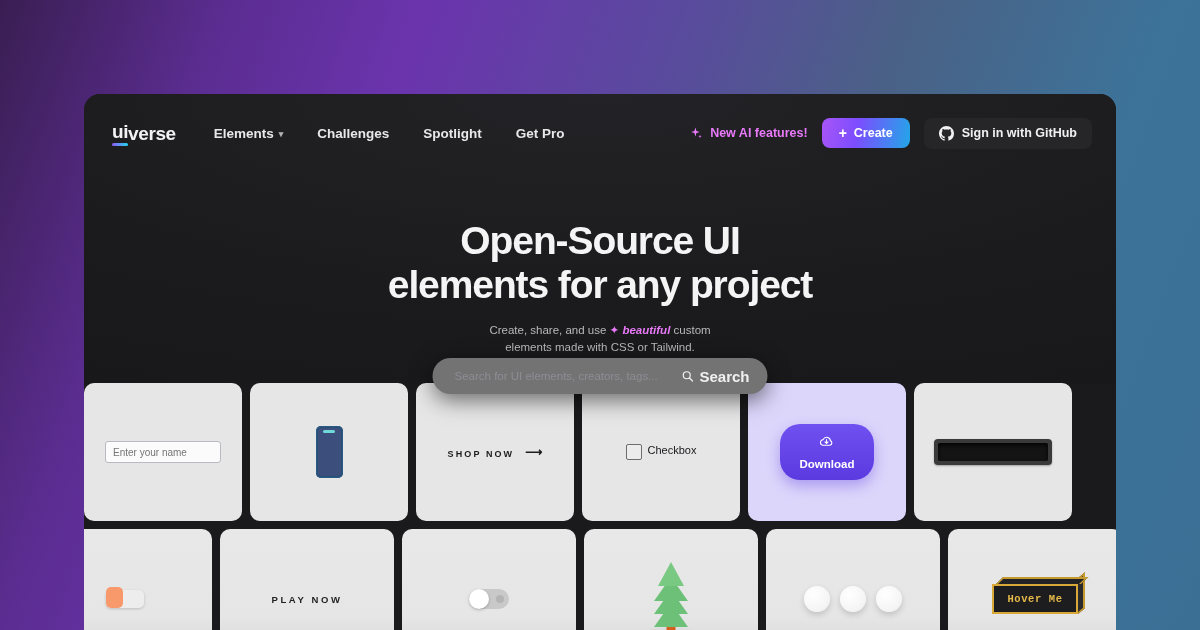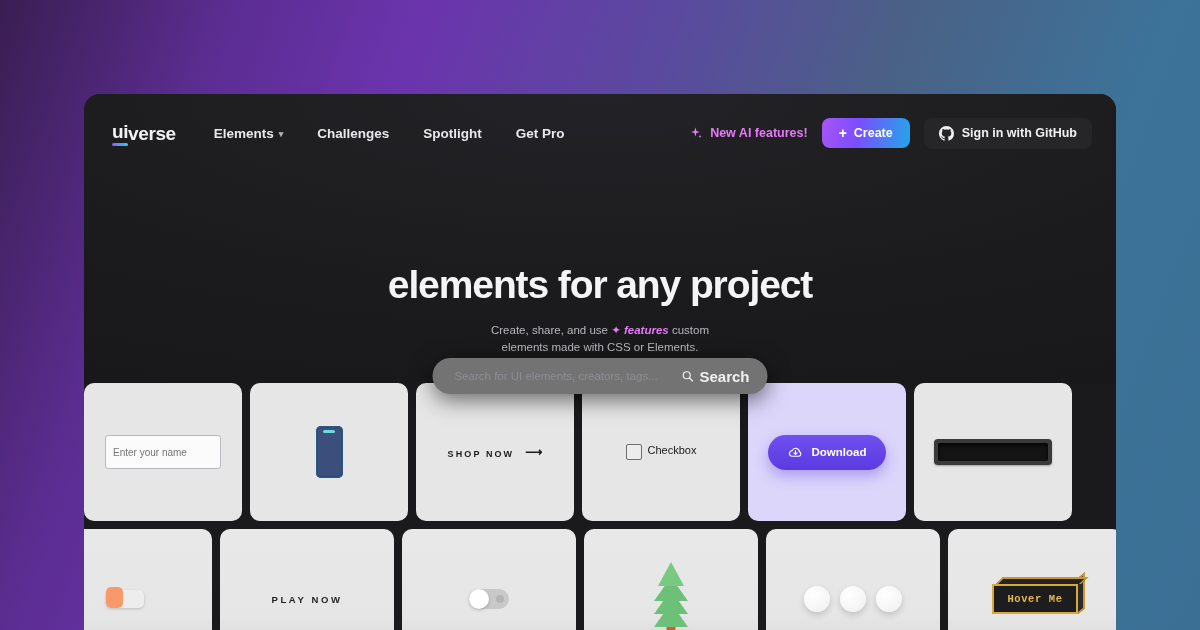--- a/index.html
+++ b/index.html
@@ -140,21 +140,21 @@
   #row-bottom .card {
     width: 174px; height: 140px;
     background: linear-gradient(180deg,#e8e8e8 0%,#e6e6e6 62%,#d2d2d2 100%);
   }
   .card.lavender { background: #dcd6fb; }
 
   
   .el-input {
     width: 116px; height: 22px;
     background: #fbfbfb; border: 1px solid #b9b9c0; border-radius: 3px;
-    font-size: 10px; color: #8d8d94; padding: 16px 7px;
+    font-size: 10px; color: #8d8d94; padding: 4px 7px;
     outline: none; font-family: "Liberation Sans", sans-serif;
   }
 
   
   .el-phone {
     width: 27px; height: 52px; border-radius: 5px;
     background: #1f4668; padding: 2px;
     box-shadow: inset 0 0 0 1.5px #2b5b84;
   }
   .el-phone .screen {
@@ -182,20 +182,21 @@
   .el-checkbox-label { font-size: 11px; color: #18181b; }
 
   
   .el-download {
     display: flex; align-items: center; gap: 9px;
     background: linear-gradient(180deg,#6f50f0 0%,#5b3ae0 100%);
     color: #fff; font-size: 11.5px; font-weight: 600;
     padding: 10px 20px; border-radius: 20px; border: none; cursor: pointer;
     box-shadow: 0 6px 14px rgba(91,58,224,.38);
     font-family: "Liberation Sans", sans-serif;
+    flex-direction: column;
   }
 
   
   .el-insetbar {
     width: 118px; height: 26px; border-radius: 4px;
     background: #3a3a3a; padding: 4px;
     box-shadow: 0 1px 2px rgba(0,0,0,.3);
   }
   .el-insetbar .inner {
     width: 100%; height: 100%; border-radius: 2px; background: #141414;
@@ -328,27 +329,27 @@
         <svg width="15" height="15" viewBox="0 0 16 16">
           <path fill="#f0f0f2" d="M8 0C3.58 0 0 3.58 0 8c0 3.54 2.29 6.53 5.47 7.59.4.07.55-.17.55-.38 0-.19-.01-.82-.01-1.49-2.01.37-2.53-.49-2.69-.94-.09-.23-.48-.94-.82-1.13-.28-.15-.68-.52-.01-.53.63-.01 1.08.58 1.23.82.72 1.21 1.87.87 2.33.66.07-.52.28-.87.51-1.07-1.78-.2-3.64-.89-3.64-3.95 0-.87.31-1.59.82-2.15-.08-.2-.36-1.02.08-2.12 0 0 .67-.21 2.2.82.64-.18 1.32-.27 2-.27.68 0 1.36.09 2 .27 1.53-1.04 2.2-.82 2.2-.82.44 1.1.16 1.92.08 2.12.51.56.82 1.27.82 2.15 0 3.07-1.87 3.75-3.65 3.95.29.25.54.73.54 1.48 0 1.07-.01 1.93-.01 2.2 0 .21.15.46.55.38A8.01 8.01 0 0016 8c0-4.42-3.58-8-8-8z"></path>
         </svg>
         <span>Sign in with GitHub</span>
       </button>
     </div>
   </nav>
 
   <div id="hero">
     <h1 id="hero-title">
-      <br>
+      <span>Open-Source UI</span><br>
       <span>elements for any project</span>
     </h1>
     <p id="hero-sub">
       <span>Create, share, and use </span><span class="spark">✦</span>
-      <span class="beautiful">features</span><span> custom</span><br>
-      <span>elements made with CSS or Elements.</span>
+      <span class="beautiful">beautiful</span><span> custom</span><br>
+      <span>elements made with CSS or Tailwind.</span>
     </p>
   </div>
 
   <div id="search-bar">
     <input id="search-input" type="text" placeholder="Search for UI elements, creators, tags..." style="">
     <button id="search-btn">
       <svg width="12" height="12" viewBox="0 0 24 24" fill="none" stroke="#f0f0f2" stroke-width="2.4">
         <circle cx="10.5" cy="10.5" r="7"></circle>
           <line x1="16" y1="16" x2="22" y2="22" stroke-linecap="round"></line>
       </svg>

